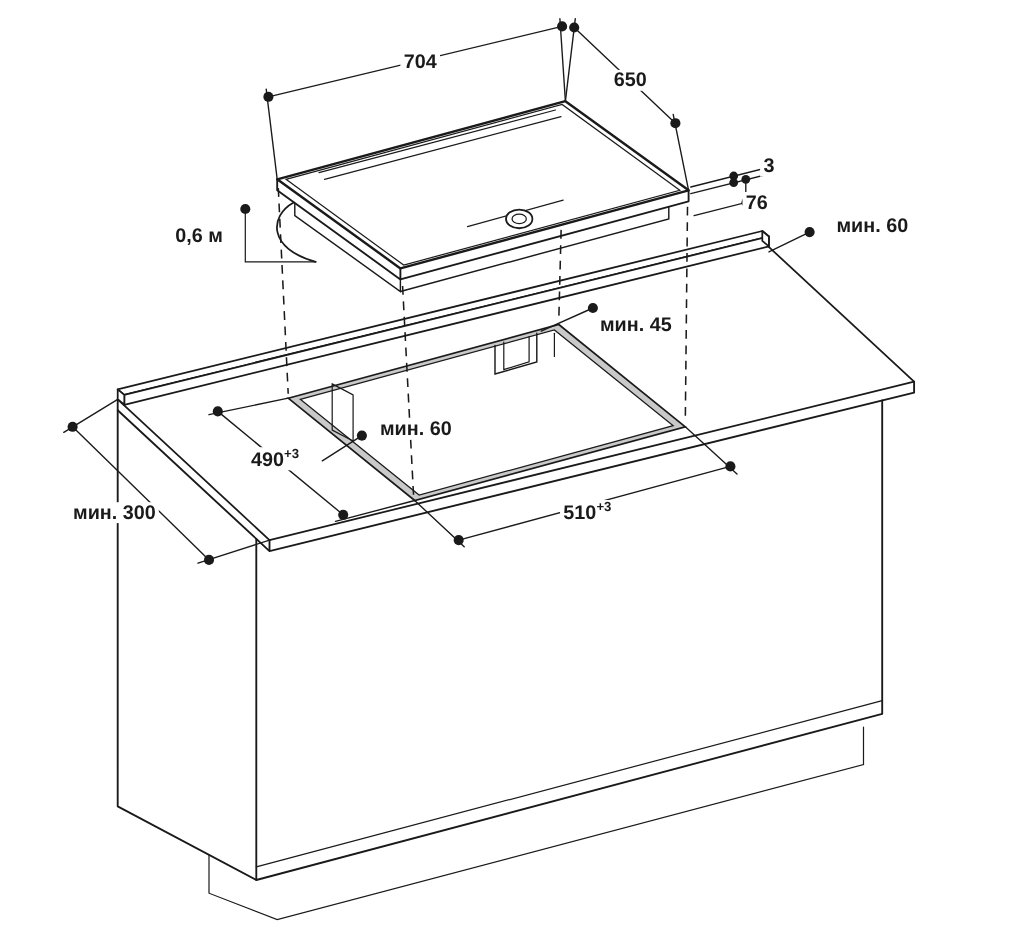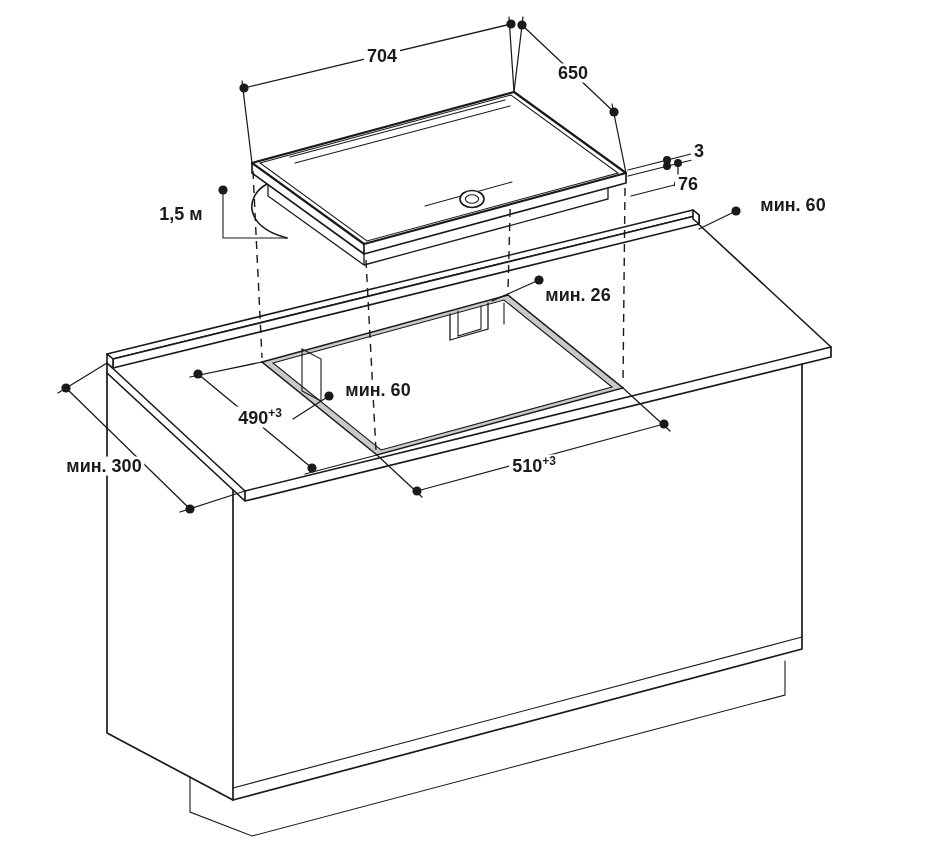--- a/index.html
+++ b/index.html
@@ -131,19 +131,19 @@
       <circle class="dot" cx="26" cy="388" r="4.6"></circle>
         <circle class="dot" cx="150" cy="509" r="4.6"></circle>
     </g>
   </svg>
 
   <div class="lbl" style="left:342px;top:56px">704</div>
   <div class="lbl" style="left:533px;top:73px">650</div>
   <div class="lbl" style="left:659px;top:151px">3</div>
   <div class="lbl" style="left:648px;top:184px">76</div>
   <div class="lbl" style="left:753px;top:205px">мин. 60</div>
-  <div class="lbl" style="left:141px;top:214px">1,5 м</div>
-  <div class="lbl" style="left:538px;top:295px">мин. 26</div>
+  <div class="lbl" style="left:141px;top:214px">0,6 м</div>
+  <div class="lbl" style="left:538px;top:295px">мин. 45</div>
   <div class="lbl" style="left:338px;top:390px">мин. 60</div>
-  <div class="lbl" style="left:220px;top:417px"><span>490</span><span class="sup">+3</span></div>
+  <div class="lbl" style="left:210px;top:417px"><span>490</span><span class="sup">+3</span></div>
   <div class="lbl" style="left:494px;top:465px"><span>510</span><span class="sup">+3</span></div>
   <div class="lbl" style="left:64px;top:466px">мин. 300</div>
 </div>
 
 </body></html>

